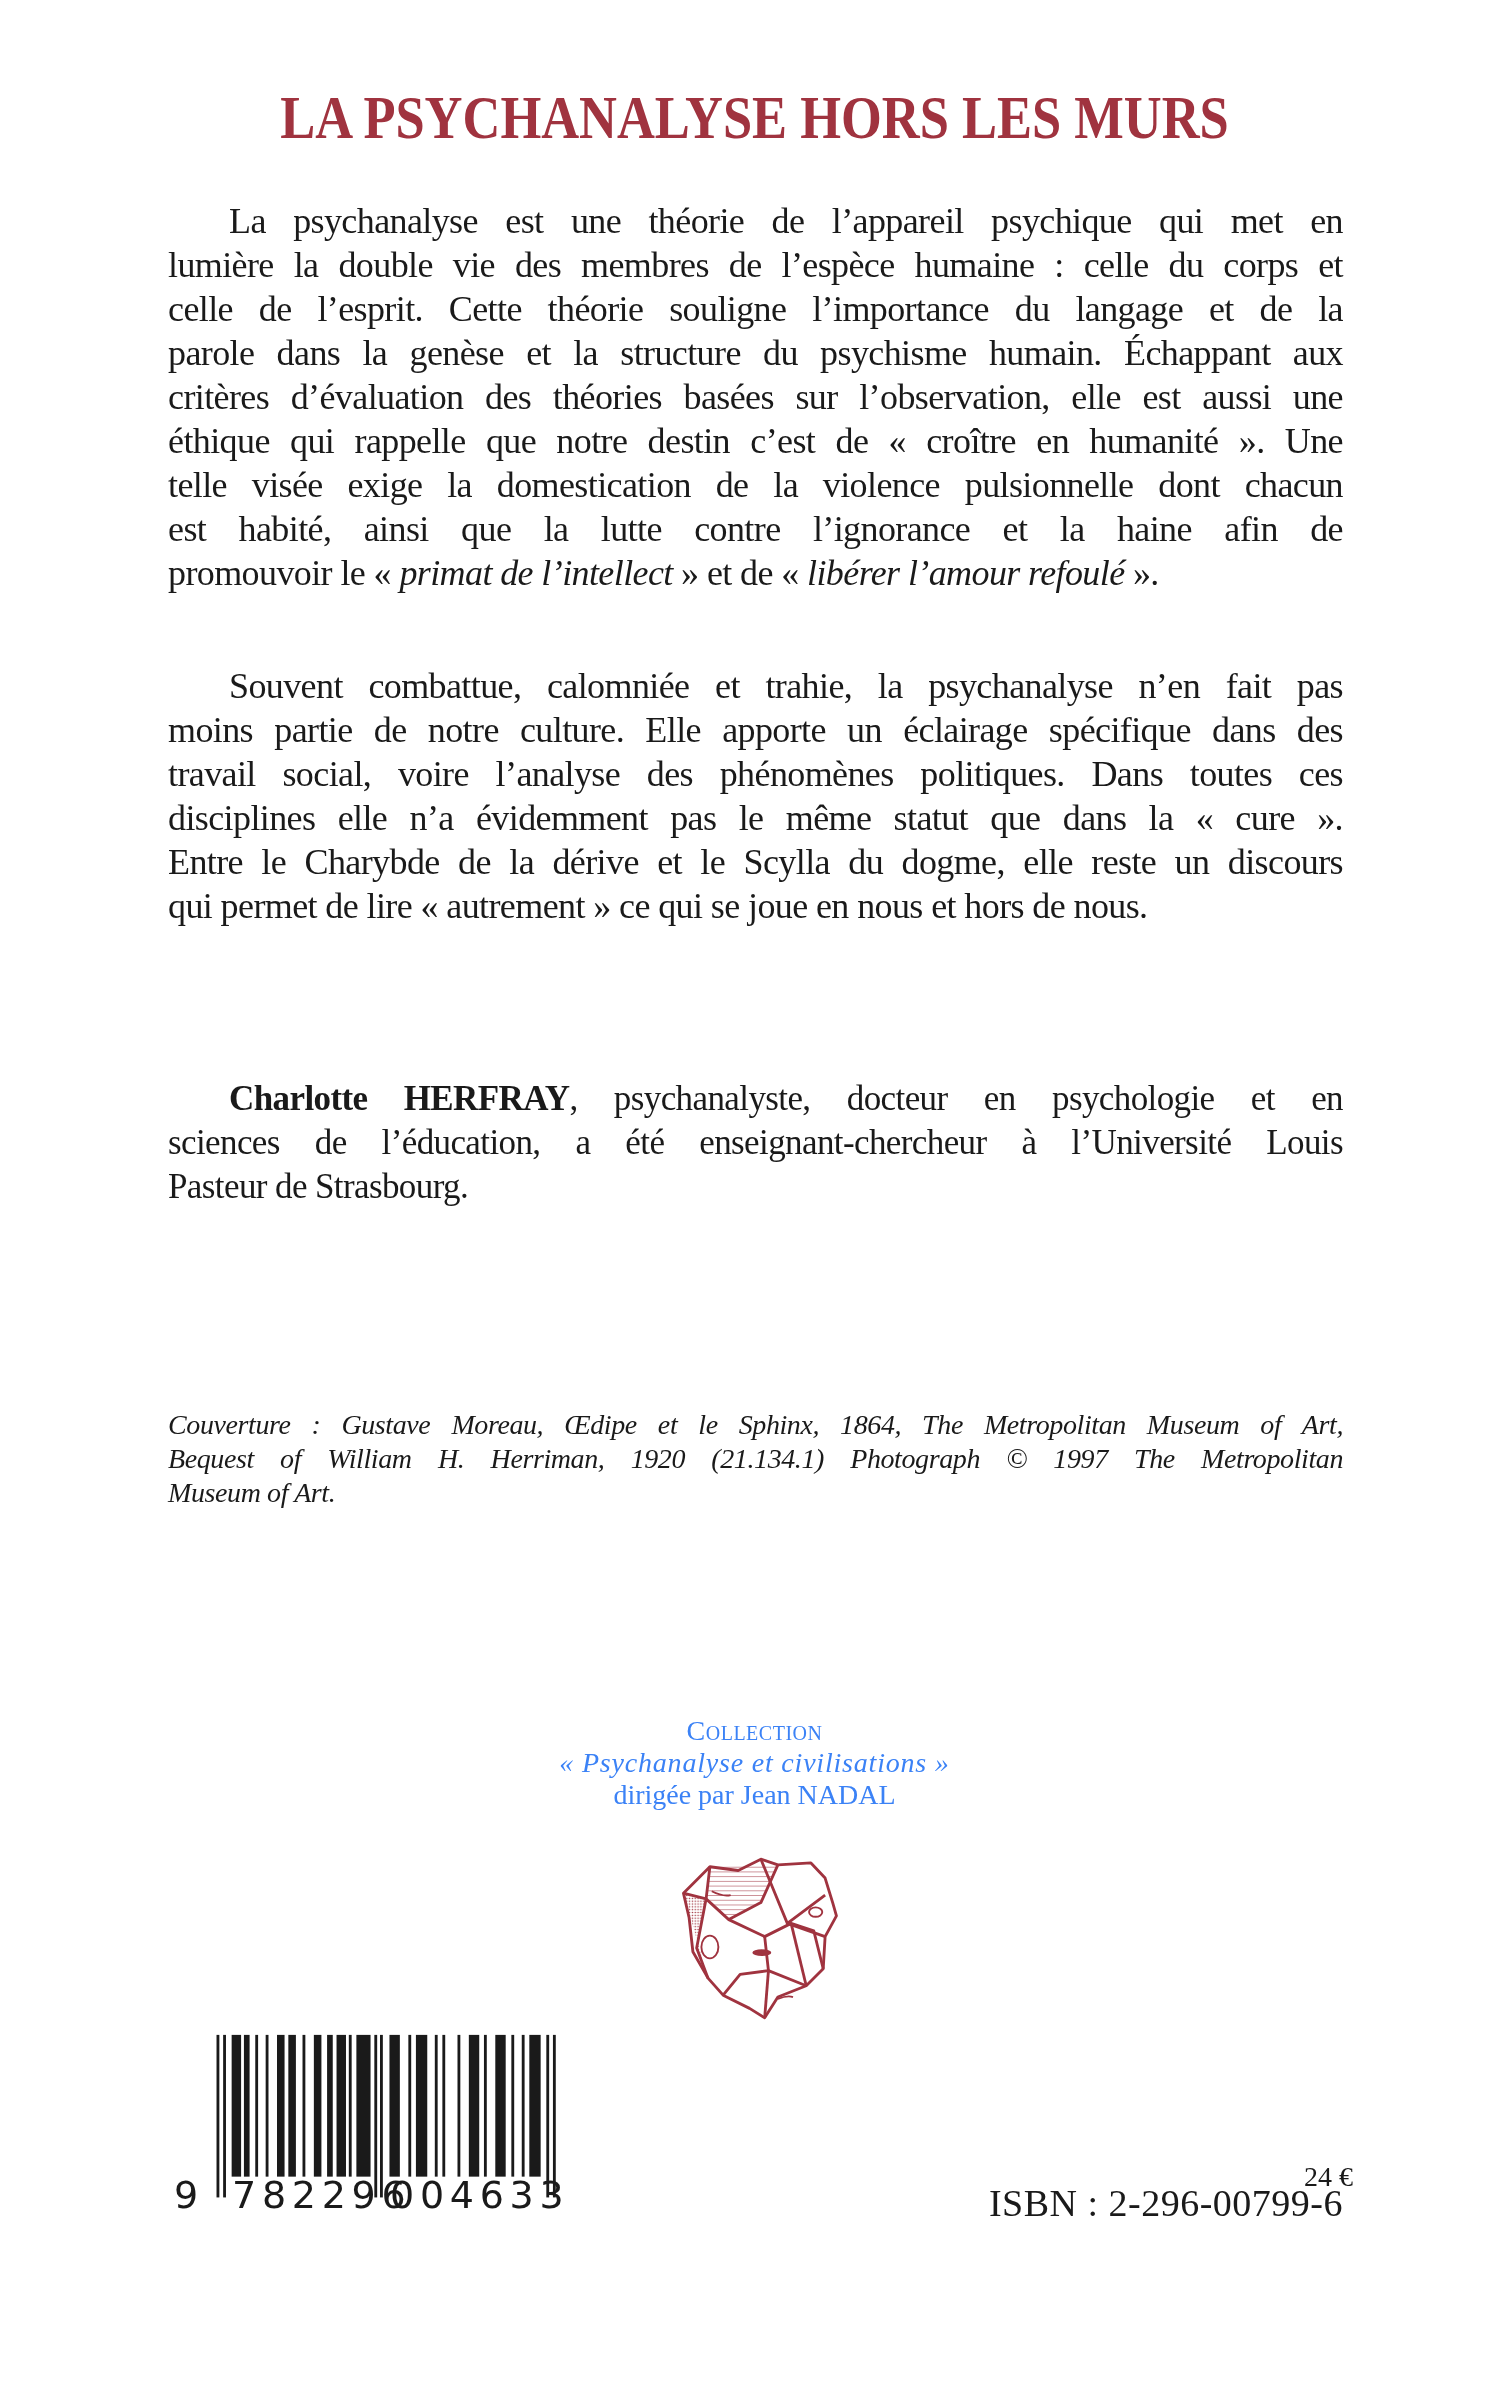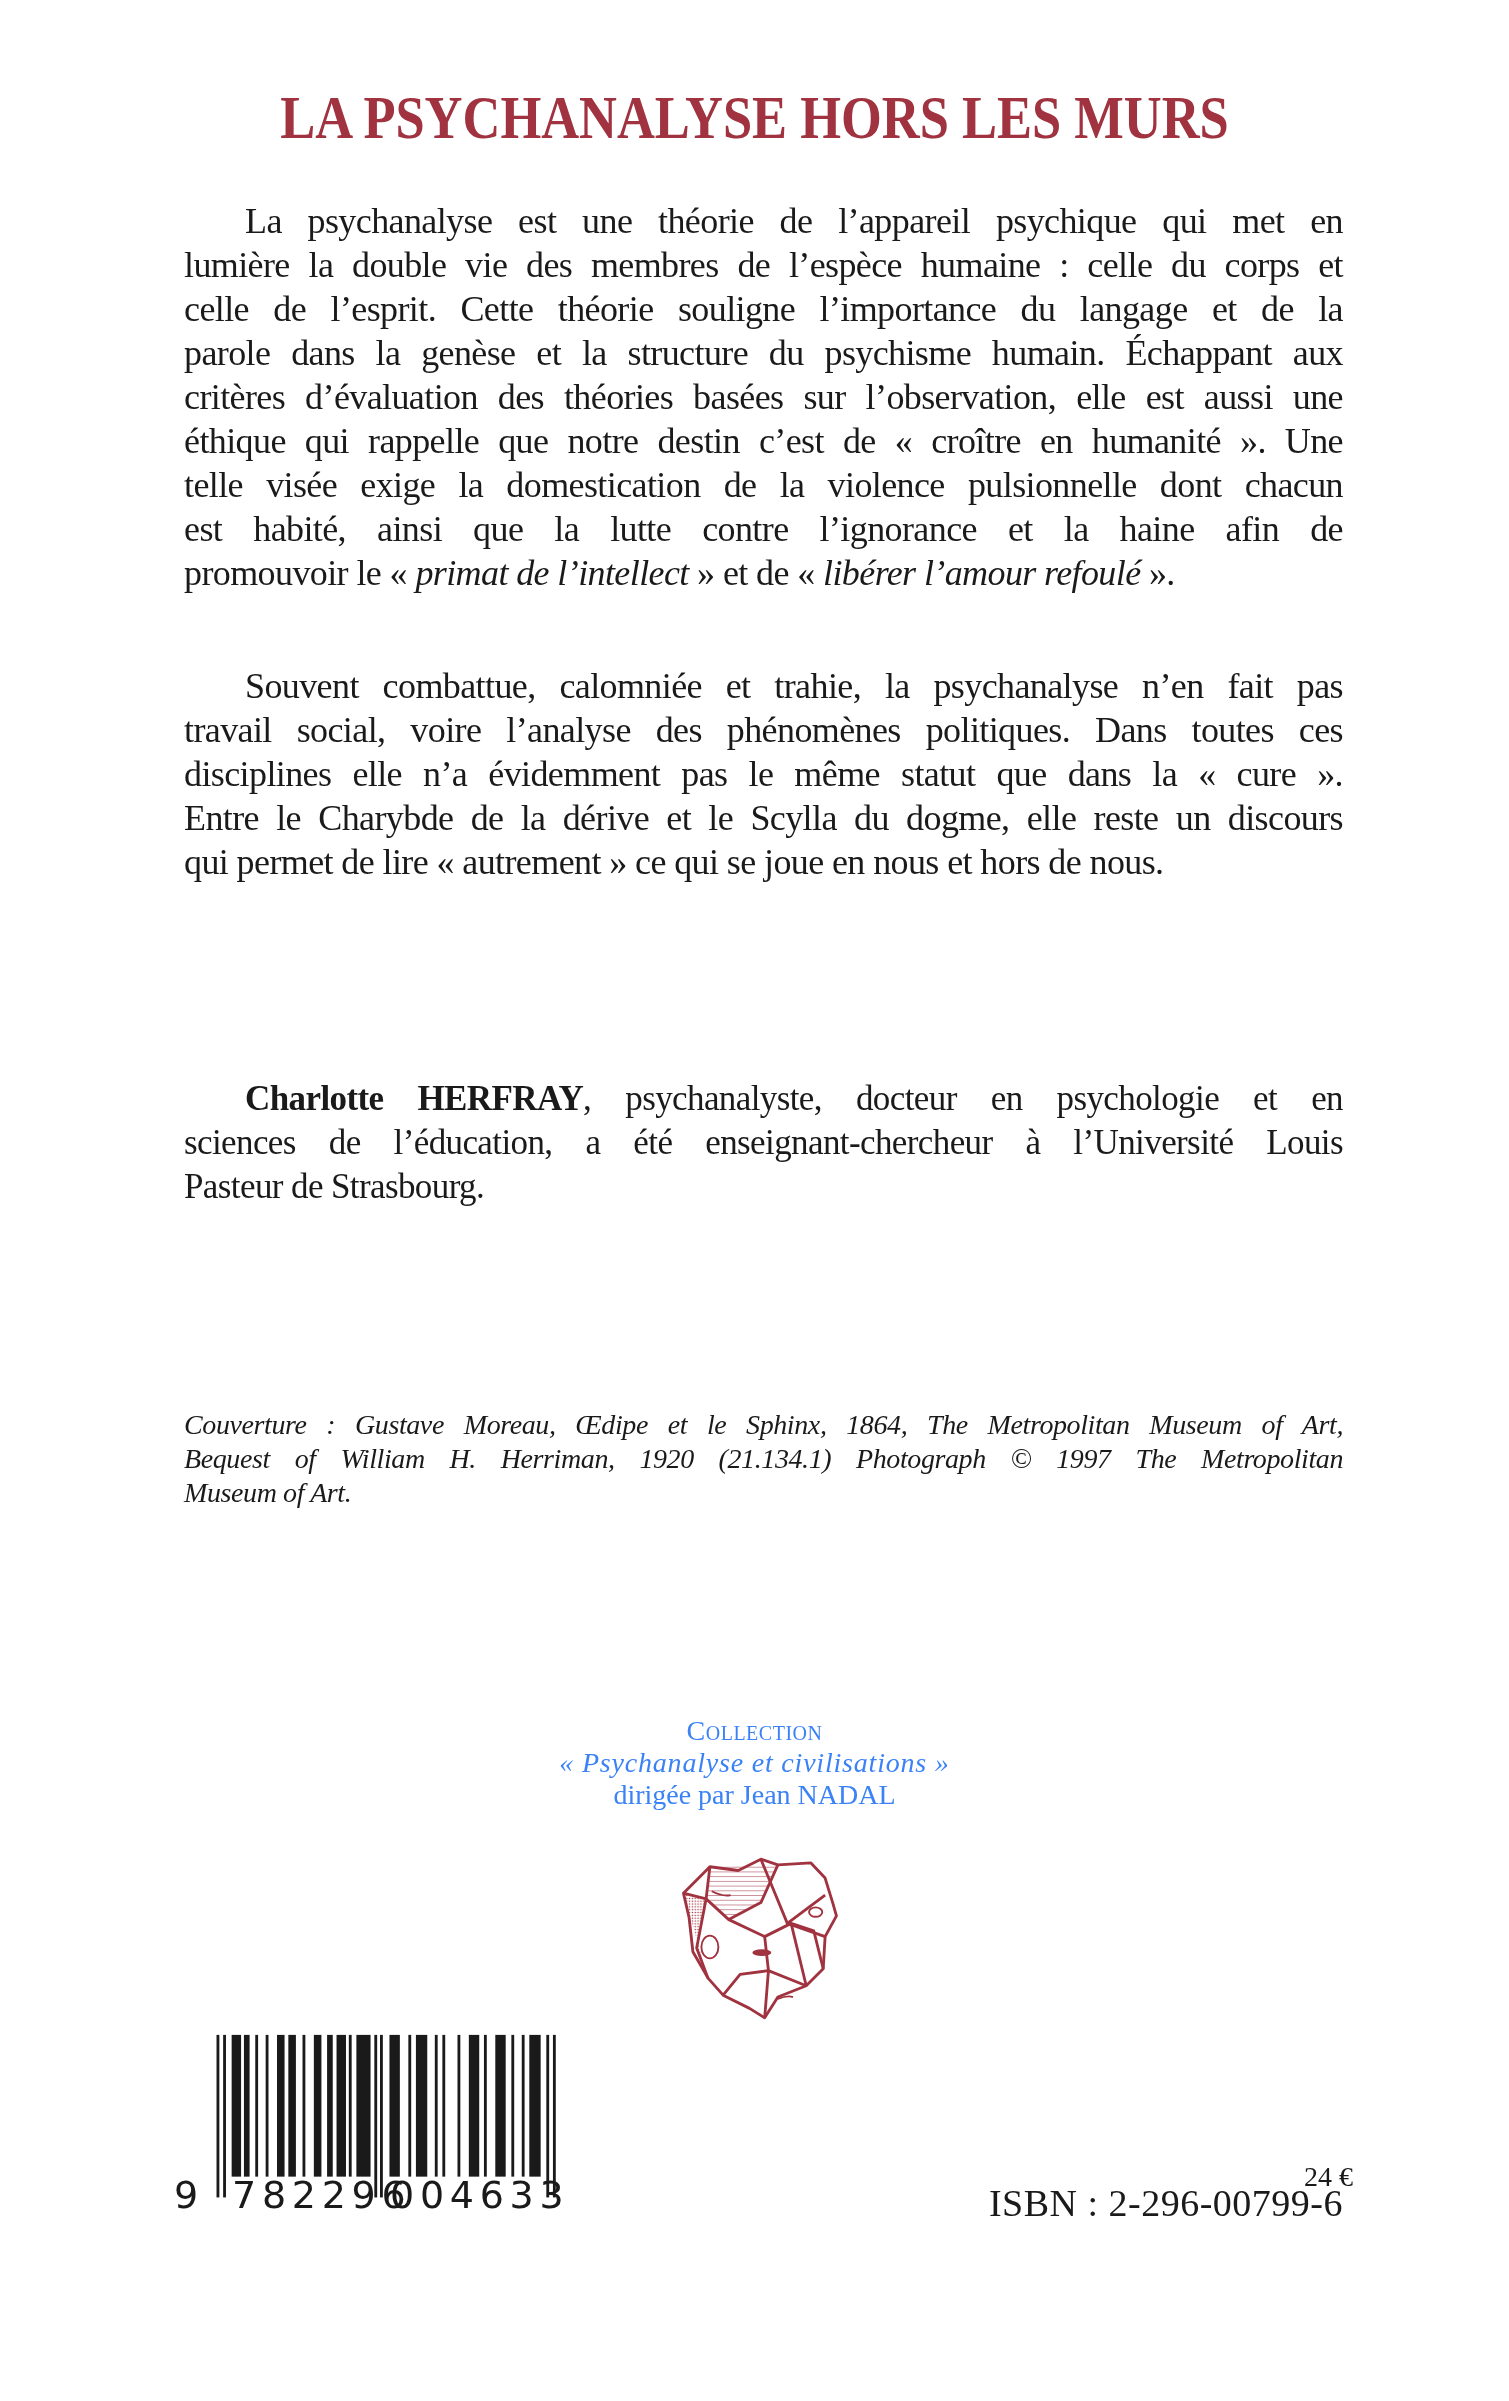--- a/index.html
+++ b/index.html
@@ -4,21 +4,21 @@
 <style>
   html, body { margin:0; padding:0; background:#ffffff; }
   body { width:1509px; height:2402px; position:relative; overflow:hidden;
          font-family:"Liberation Serif","DejaVu Serif",serif; color:#1a1a1a; }
   .title { position:absolute; left:0; width:1509px; top:87px; text-align:center;
            font-size:61px; font-weight:bold; letter-spacing:0px; color:#A0333F;
            transform:scaleX(0.86); transform-origin:center; white-space:nowrap; line-height:61px; }
   .block { position:absolute; left:168px; width:1175px; }
   .para { font-size:36px; line-height:44px; text-align:justify; text-align-last:left;
           letter-spacing:-0.6px; }
-  .para .line { display:block; text-align:justify; text-align-last:justify; white-space:nowrap;margin-left:16px; }
+  .para .line { display:block; text-align:justify; text-align-last:justify; white-space:nowrap; }
   .para .line.last { text-align-last:left; }
   .para .line.indent { padding-left:61px; }
   .para-1 { top:199px; }
   .para-2 { top:664px; }
   .bio { top:1077px; font-size:35px; line-height:44px; }
   .bio b { font-weight:bold; }
   .credits { top:1408px; font-style:italic; font-size:28px; line-height:34px; letter-spacing:-0.4px; }
   .collection { position:absolute; left:0; width:1509px; top:1715px; text-align:center;
                 color:#3b82f6; font-size:28px; line-height:32px; }
   .collection .c-head { font-variant:small-caps; letter-spacing:0.5px; }
@@ -41,20 +41,21 @@
   <span class="line">parole dans la genèse et la structure du psychisme humain. Échappant aux</span>
   <span class="line">critères d’évaluation des théories basées sur l’observation, elle est aussi une</span>
   <span class="line">éthique qui rappelle que notre destin c’est de « croître en humanité ». Une</span>
   <span class="line">telle visée exige la domestication de la violence pulsionnelle dont chacun</span>
   <span class="line">est habité, ainsi que la lutte contre l’ignorance et la haine afin de</span>
   <span class="line last"><span>promouvoir le « </span><i>primat de l’intellect</i><span> » et de « </span><i>libérer l’amour refoulé</i><span> ».</span></span>
 </div>
 
 <div class="block para para-2">
   <span class="line indent">Souvent combattue, calomniée et trahie, la psychanalyse n’en fait pas</span>
+  <span class="line">moins partie de notre culture. Elle apporte un éclairage spécifique dans des</span>
   <span class="line">travail social, voire l’analyse des phénomènes politiques. Dans toutes ces</span>
   <span class="line">disciplines elle n’a évidemment pas le même statut que dans la « cure ».</span>
   <span class="line">Entre le Charybde de la dérive et le Scylla du dogme, elle reste un discours</span>
   <span class="line last">qui permet de lire « autrement » ce qui se joue en nous et hors de nous.</span>
 </div>
 
 <div class="block para bio">
   <span class="line indent"><b>Charlotte HERFRAY</b><span>, psychanalyste, docteur en psychologie et en</span></span>
   <span class="line">sciences de l’éducation, a été enseignant-chercheur à l’Université Louis</span>
   <span class="line last">Pasteur de Strasbourg.</span>

